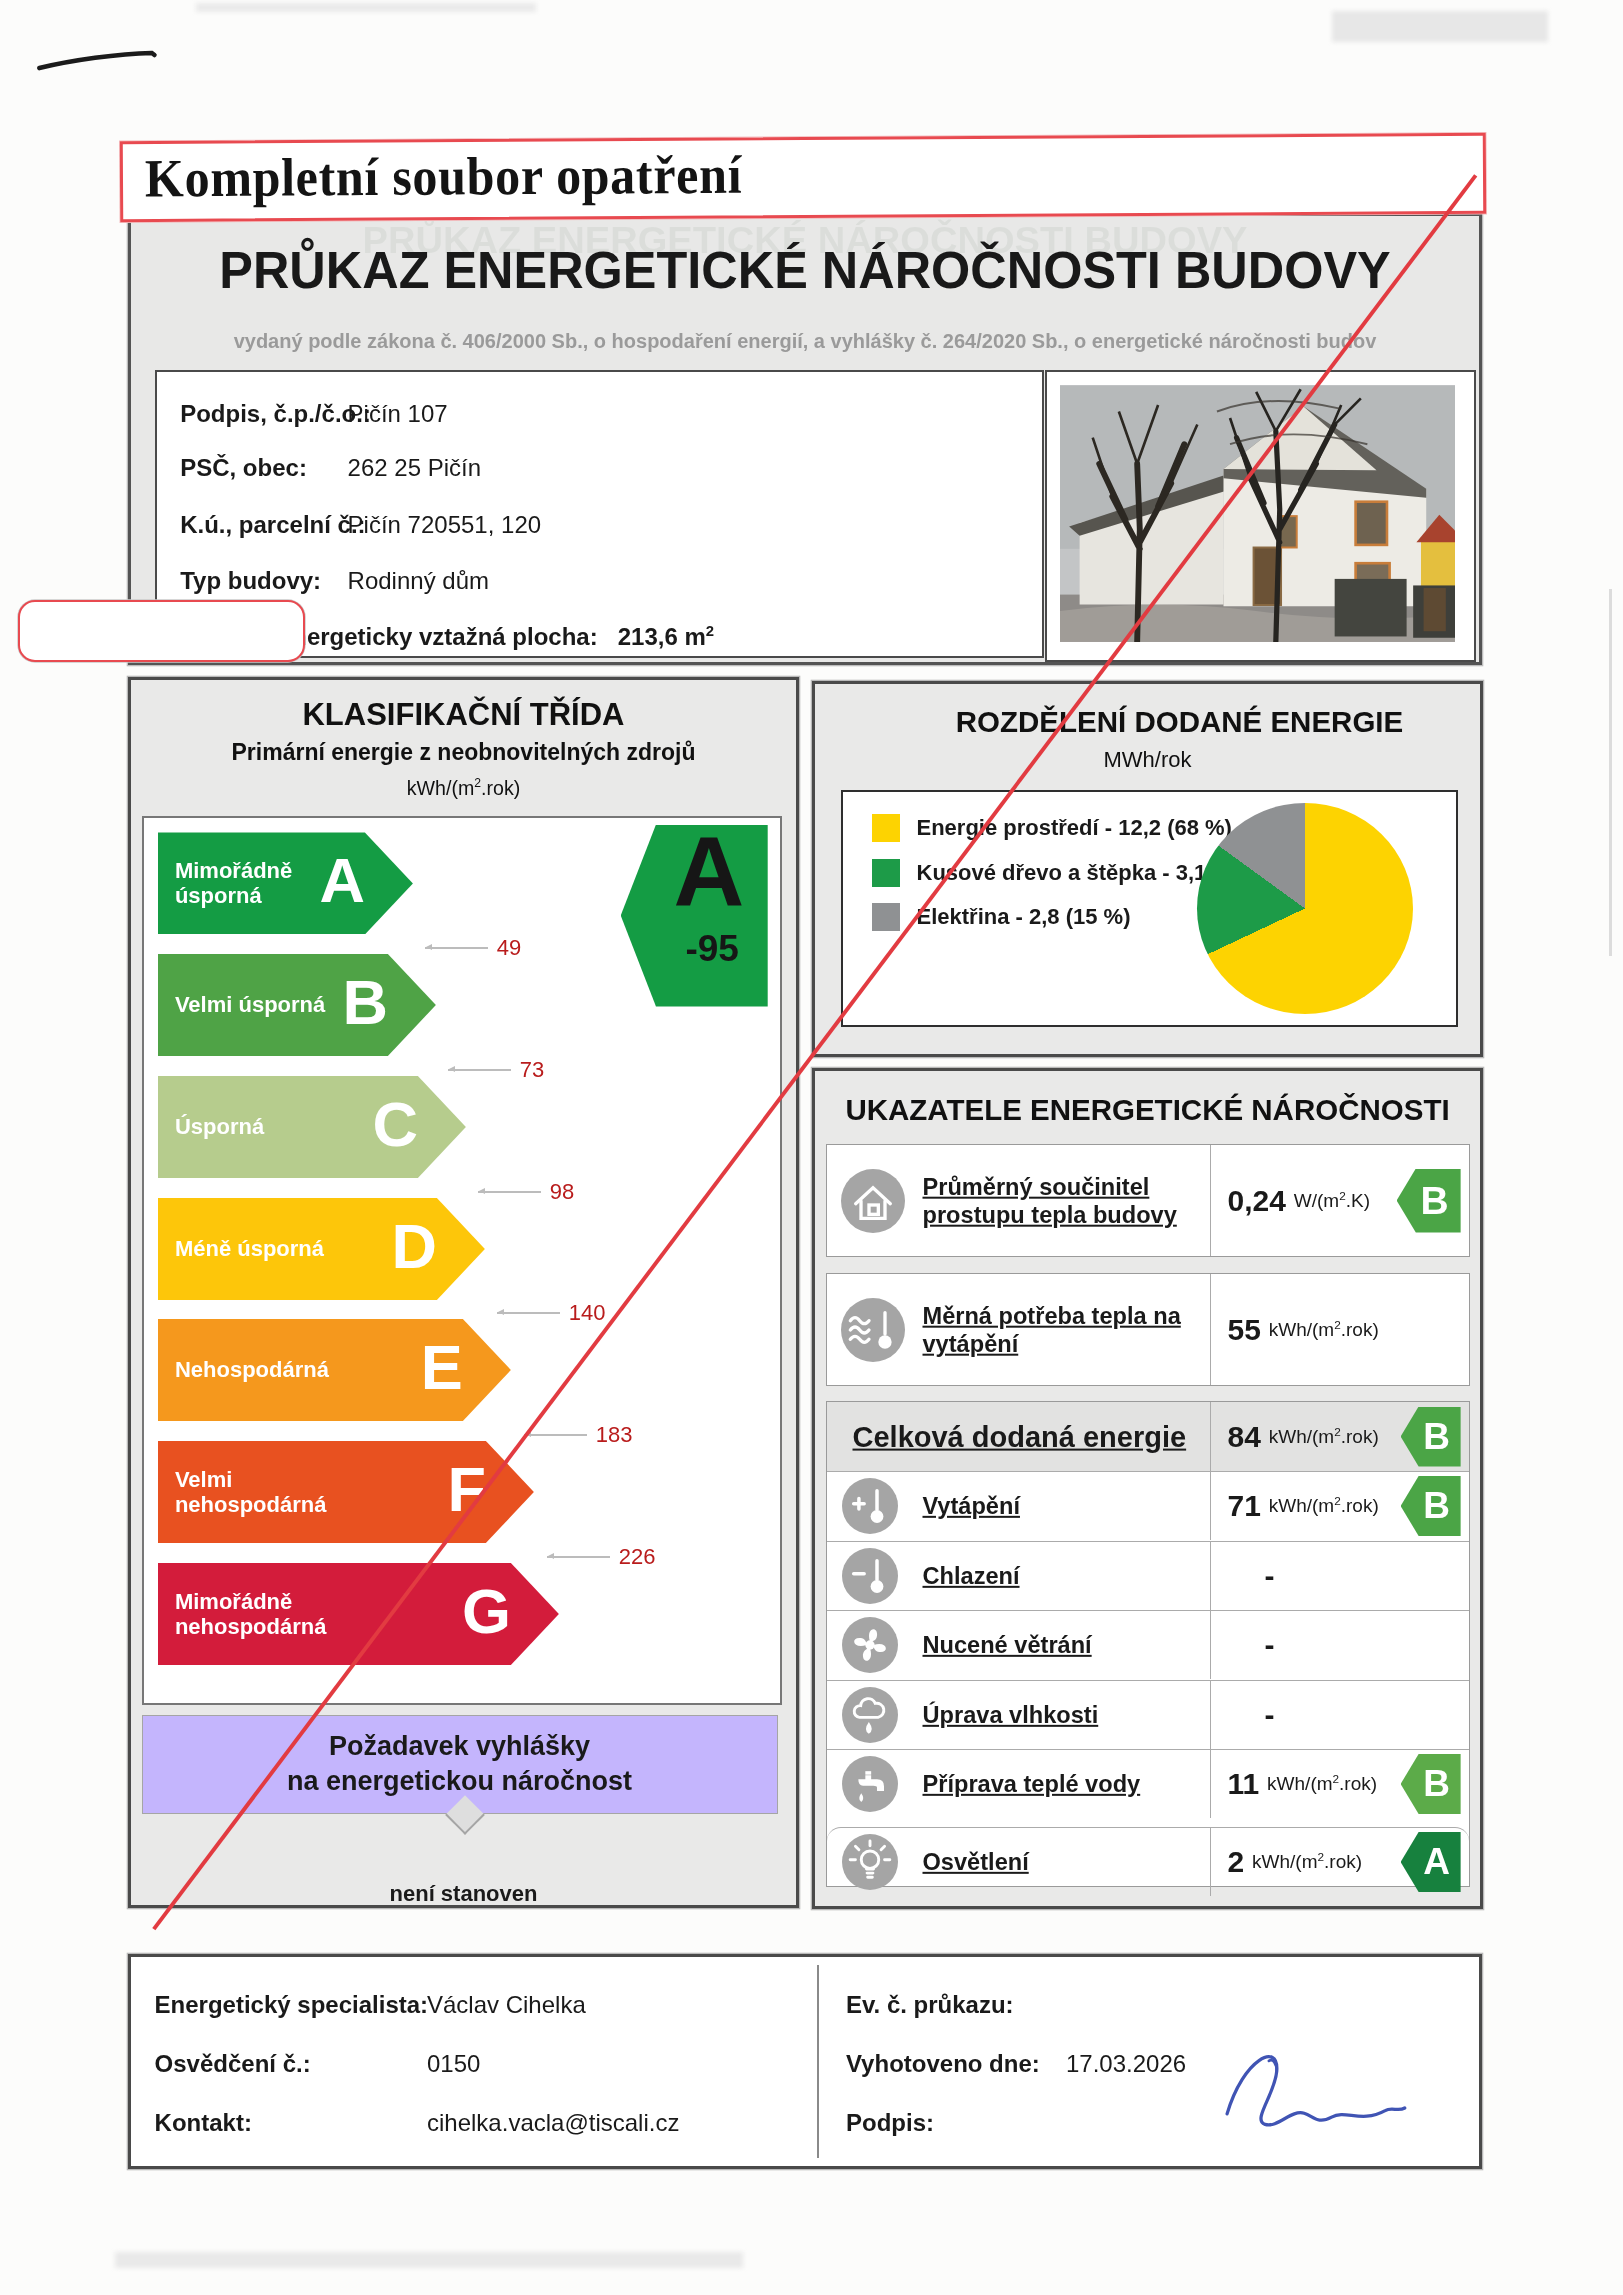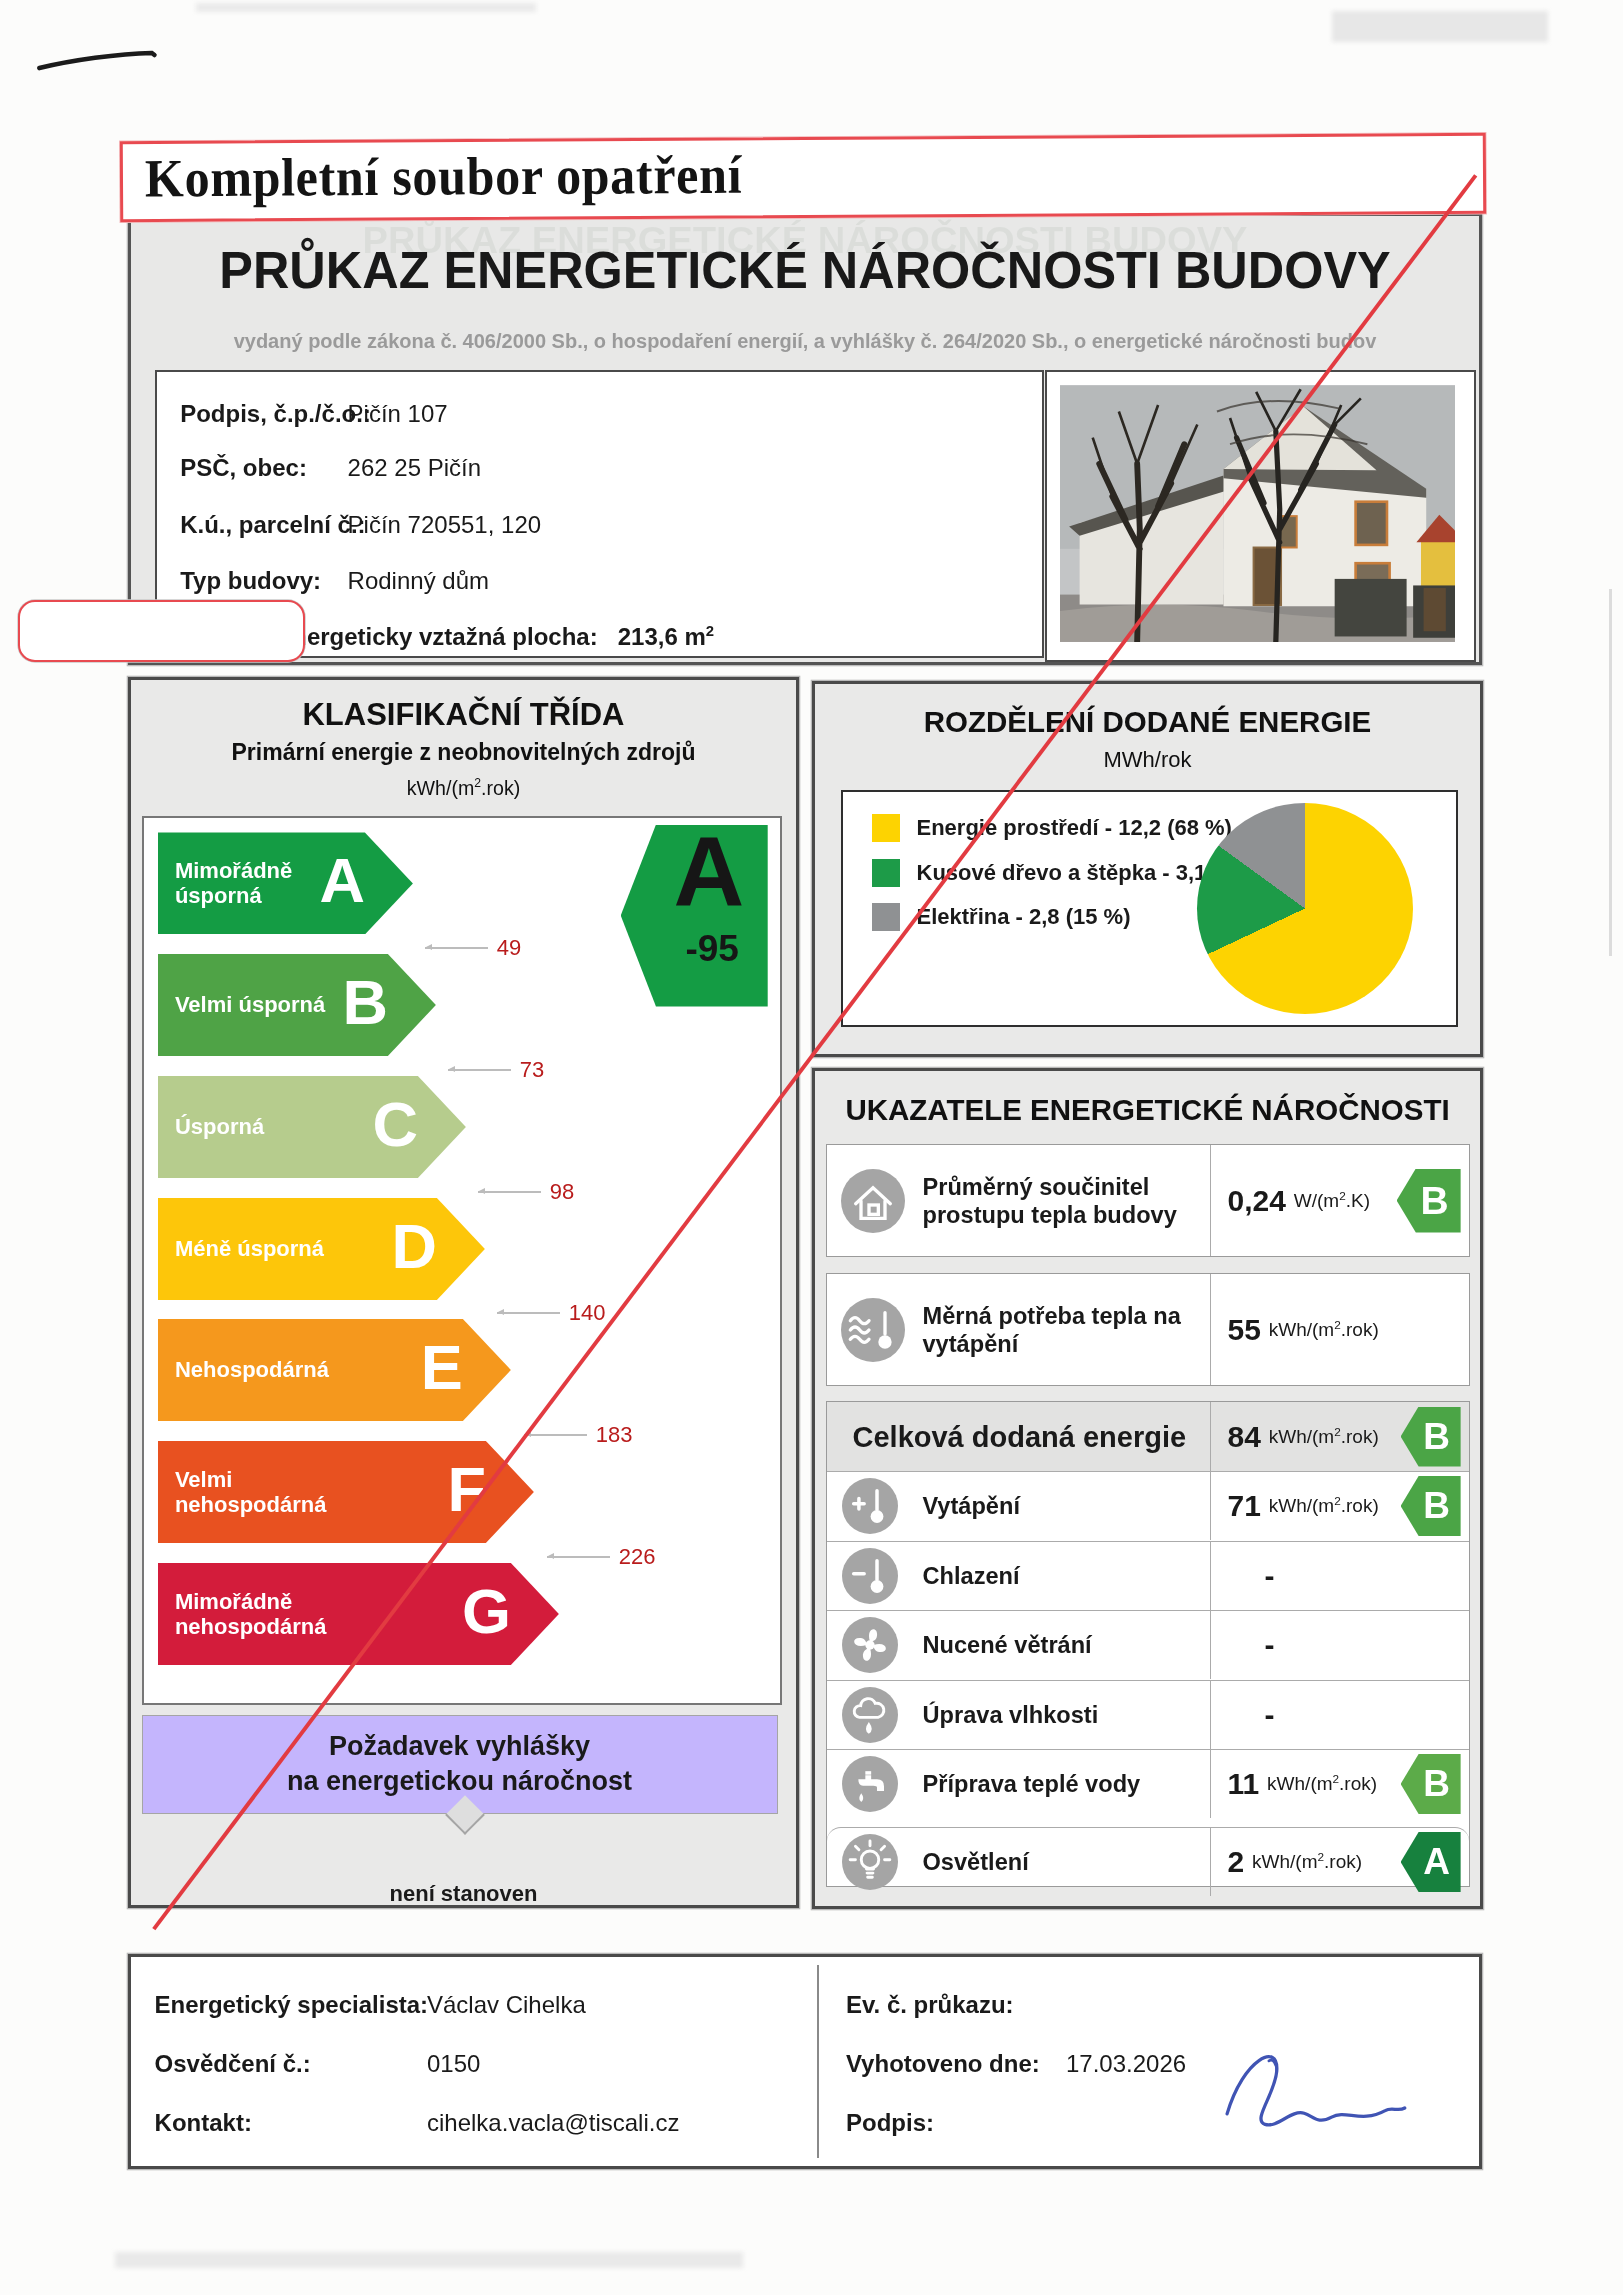--- a/index.html
+++ b/index.html
@@ -52,21 +52,21 @@
   
   .pie-area{position:absolute;left:26px;top:106px;width:613px;height:233px;background:#fff;border:2px solid #2e2e2e;}
   .legend-row{position:absolute;left:29px;display:flex;align-items:center;}
   .swatch{width:27.5px;height:27.5px;margin-right:17px;}
   .legend-label{font-size:22px;font-weight:bold;white-space:nowrap;}
   .pie{position:absolute;right:43px;top:10.5px;width:216px;height:211px;border-radius:50%;}
   
   .ind-row{position:absolute;left:10.5px;width:644px;background:#fff;border:1.3px solid #9a9a9a;box-sizing:border-box;}
   .ind-icon{position:absolute;left:14.4px;top:50%;transform:translateY(-50%);border-radius:50%;background:#a5a5a5;}
   .ind-label{position:absolute;left:96px;top:50%;transform:translateY(-50%);font-size:23.6px;font-weight:bold;
-             line-height:1.2;width:268px;}
+             line-height:1.2;width:268px;text-decoration:underline;}
   .ind-vcell{position:absolute;left:383px;top:0;bottom:0;right:0;border-left:1.3px solid #ababab;
              display:flex;align-items:center;padding-left:17px;}
   .ind-num{font-size:30px;font-weight:bold;margin-right:7.9px;white-space:nowrap;}
   .ind-unit{font-size:19px;white-space:nowrap;text-align:right;}
   .ind-badge{position:absolute;right:7.9px;top:50%;transform:translateY(-50%);width:64px;height:64px;
              clip-path:polygon(0 50%,30% 0,100% 0,100% 100%,30% 100%);display:flex;align-items:center;justify-content:center;
              padding-left:11.8px;box-sizing:border-box;font-size:39px;font-weight:bold;color:#fff;}
   .t-row{position:absolute;left:0;width:100%;height:69px;border-top:1.3px solid #ababab;box-sizing:border-box;}
   .t-row:first-child{border-top:none;}
   
@@ -226,21 +226,21 @@
 
     <div class="req-box">
       <div>Požadavek vyhlášky</div>
       <div>na energetickou náročnost</div>
     </div>
     <div class="req-notch"></div>
     <div class="req-value">není stanoven</div>
   </div>
 
   <div class="secbox" style="left:812px;top:681px;width:665px;height:370px;border-width:3.3px;">
-    <div class="sec-title" style="top:21px;font-size:29.5px;">ROZDĚLENÍ DODANÉ ENERGIE</div>
+    <div class="sec-title" style="top:21px;font-size:29.5px;padding-left:32px;">ROZDĚLENÍ DODANÉ ENERGIE</div>
     <div class="sec-title" style="top:63px;font-size:22px;font-weight:normal;">MWh/rok</div>
     <div class="pie-area">
       <div class="legend-row" style="top:22px;">
         <span class="swatch" style="background:#fdd301;"></span>
         <span class="legend-label">Energie prostředí - 12,2 (68 %)</span>
       </div>
       <div class="legend-row" style="top:67px;">
         <span class="swatch" style="background:#1d9b48;"></span>
         <span class="legend-label">Kusové dřevo a štěpka - 3,1 (17 %)</span>
       </div>

